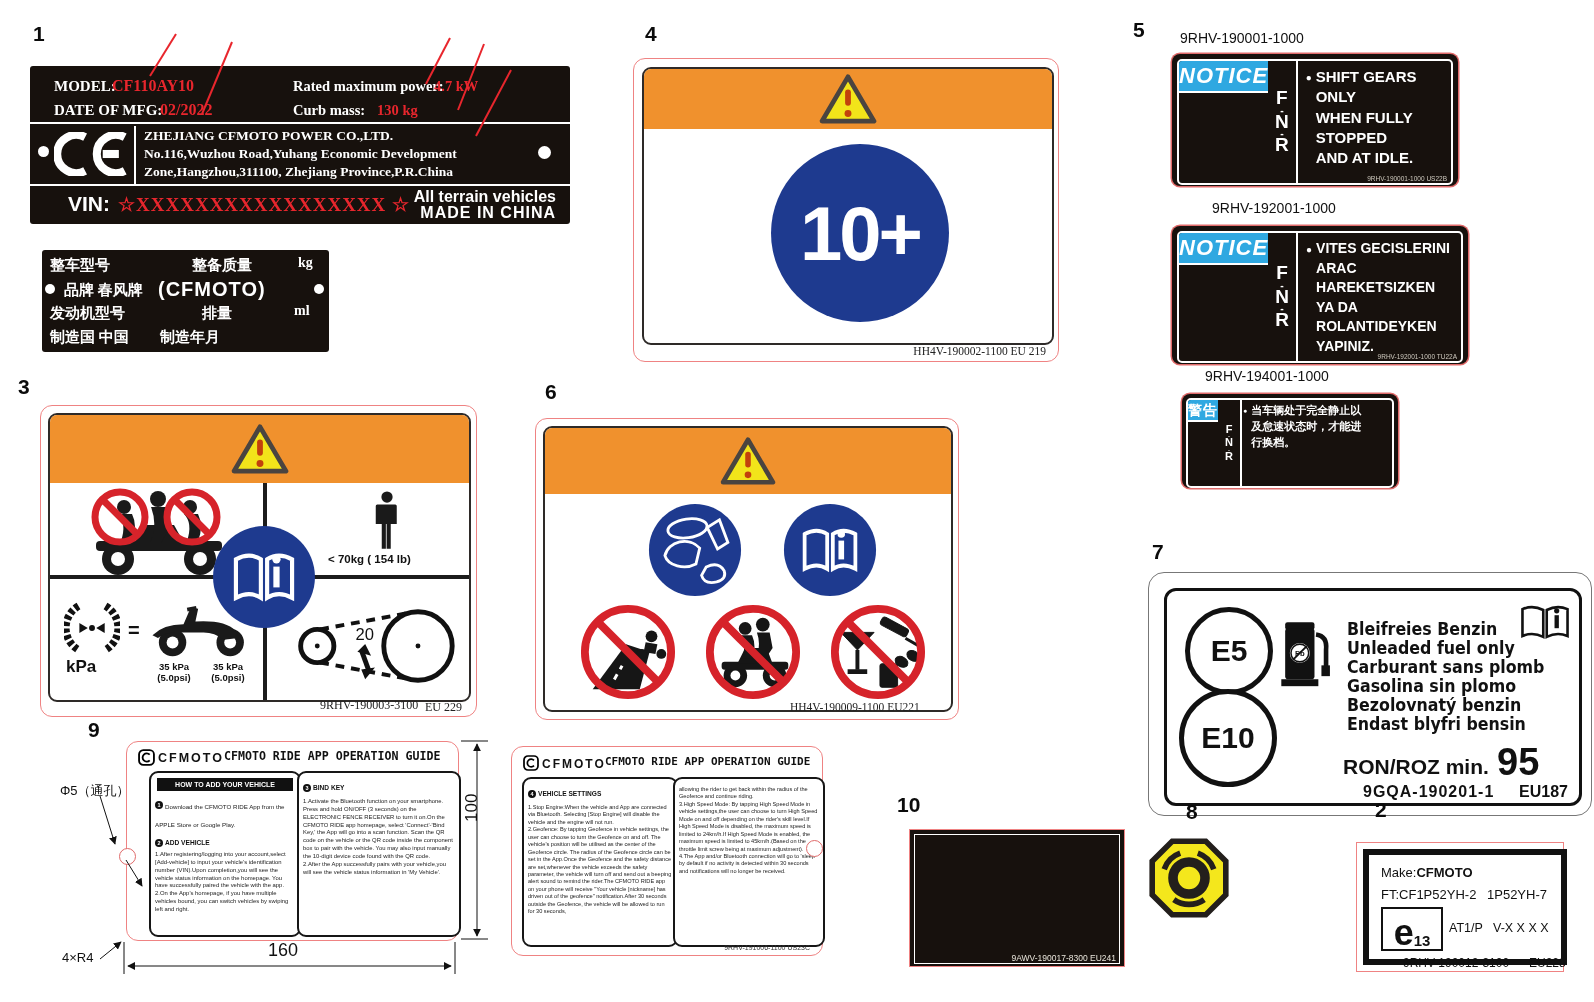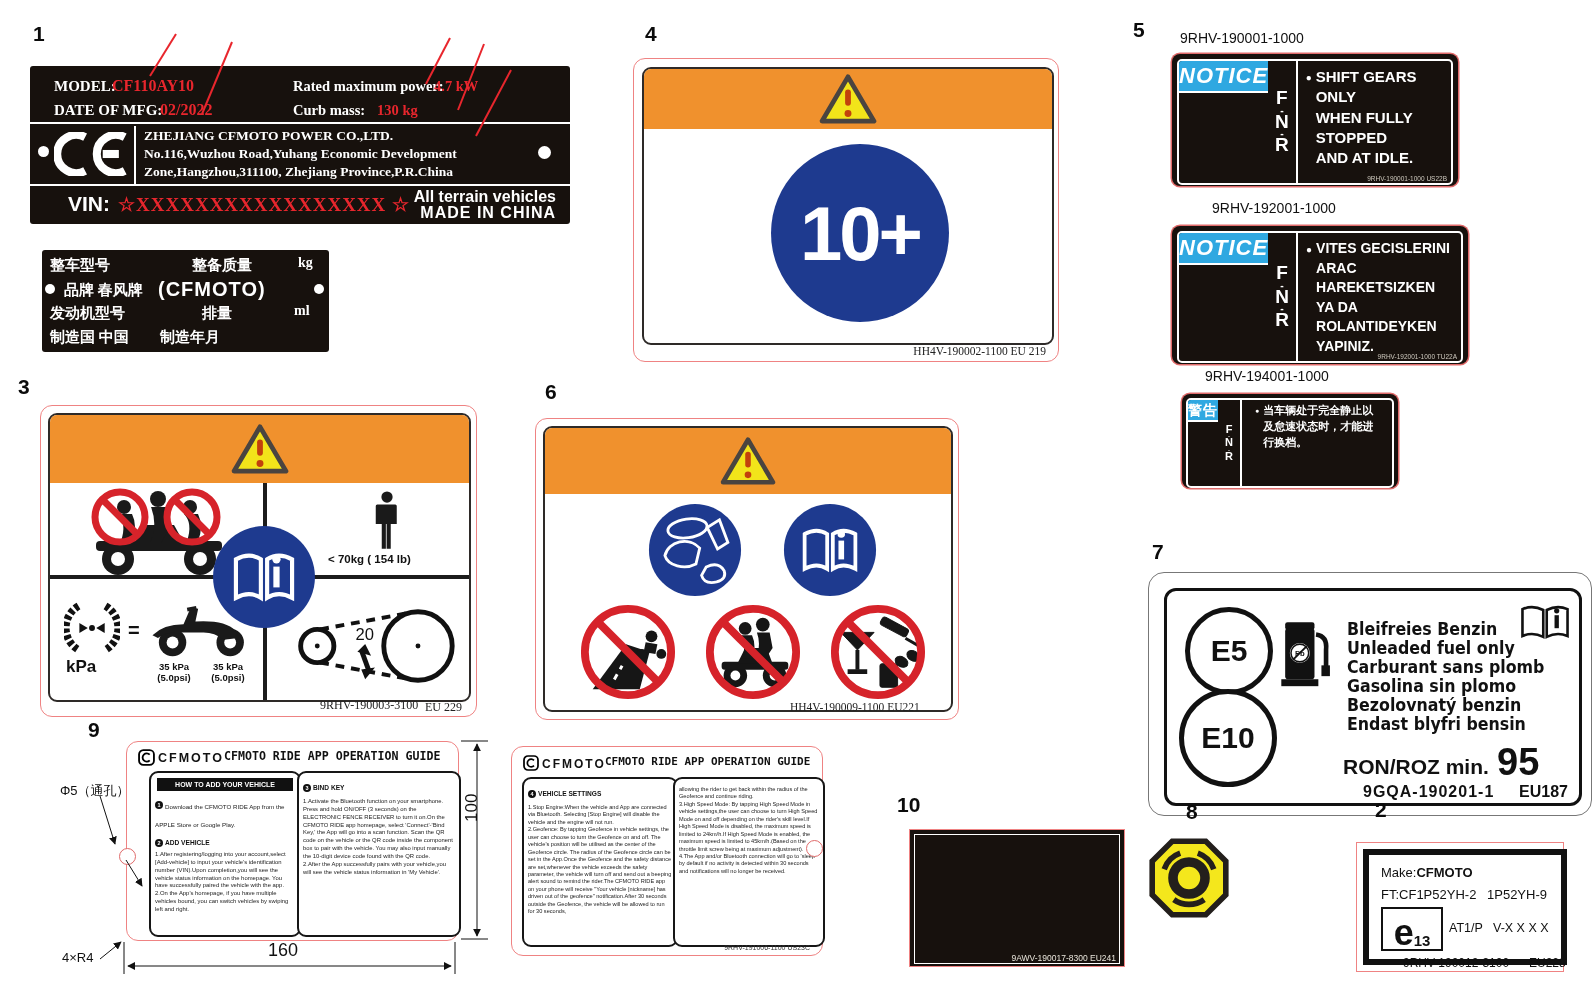--- a/index.html
+++ b/index.html
@@ -181,21 +181,21 @@
     <div class="notice-in">
       <div class="nhead" style="font-size:14px;line-height:20px;height:20px;font-style:normal">警告</div>
       <div class="nbody">
         <div class="fnr" style="width:22px;font-size:11px">
           <span>F</span>
             <span class="dash">-</span>
           <span>N</span>
             <span class="dash">-</span>
           <span>R</span>
         </div>
-        <div class="ntext" style="font-size:11px;line-height:1.45;padding:3px 3px 1px 13px">
+        <div class="ntext" style="font-size:11px;line-height:1.45;padding:3px 3px 1px 1px">
           <span style="font-size:7px;padding-top:3px">●</span>
           <span class="pre">当车辆处于完全静止以
 及怠速状态时，才能进
 行换档。</span>
         </div>
       </div>
     </div>
   </div>
 
   <span class="idx" style="left:18px;top:375px">3</span>
@@ -507,21 +507,21 @@
     <path d="M19 39 A 33 33 0 0 1 39 19" fill="none" stroke="#231f1c" stroke-width="7"></path>
     <path d="M81 39 A 33 33 0 0 0 61 19" fill="none" stroke="#231f1c" stroke-width="7"></path>
     <path d="M31 77 A 33 33 0 0 0 69 77" fill="none" stroke="#231f1c" stroke-width="7"></path>
   </svg>
 
   <span class="idx" style="left:1375px;top:798px">2</span>
   <div class="abs" style="left:1356px;top:842px;width:206px;height:128px;border:1.5px solid #ef8383;background:#fff">
     <div class="abs" style="left:6px;top:6px;width:192px;height:104px;border:6px solid #111;background:#fff">
       <span class="abs" style="left:12px;top:10px;font-size:13px"><span>Make:</span><span class="b">CFMOTO</span></span>
       <span class="abs" style="left:12px;top:32px;font-size:13px">FT:CF1P52YH-2</span>
-      <span class="abs" style="left:118px;top:32px;font-size:13px">1P52YH-9</span>
+      <span class="abs" style="left:118px;top:32px;font-size:13px">1P52YH-7</span>
       <div class="abs" style="left:12px;top:52px;width:58px;height:40px;border:2px solid #111;display:flex;align-items:flex-end;justify-content:center">
         <span class="b" style="font-size:36px;line-height:.85">e</span>
         <span class="b" style="font-size:15px">13</span>
       </div>
       <span class="abs" style="left:80px;top:66px;font-size:12.5px">AT1/P</span>
       <span class="abs" style="left:124px;top:66px;font-size:12.5px">V-X X X X</span>
     </div>
     <span class="abs" style="left:46px;top:113px;font-size:12px">9RHV-190012-3100</span>
     <span class="abs" style="left:172px;top:113px;font-size:12px">EU228</span>
   </div>

